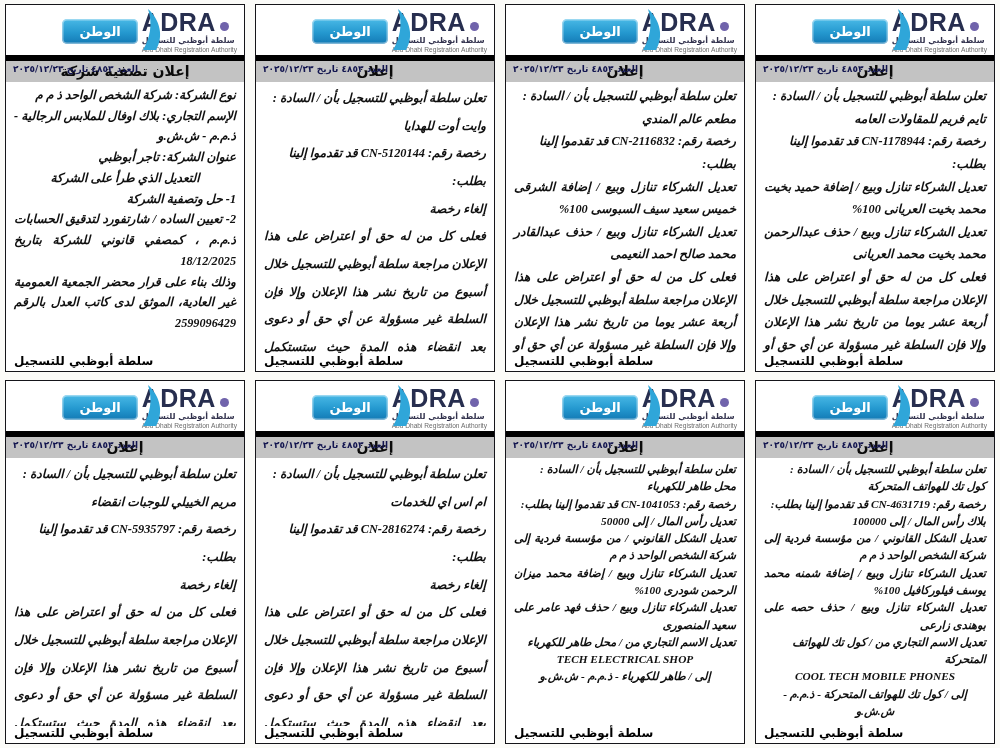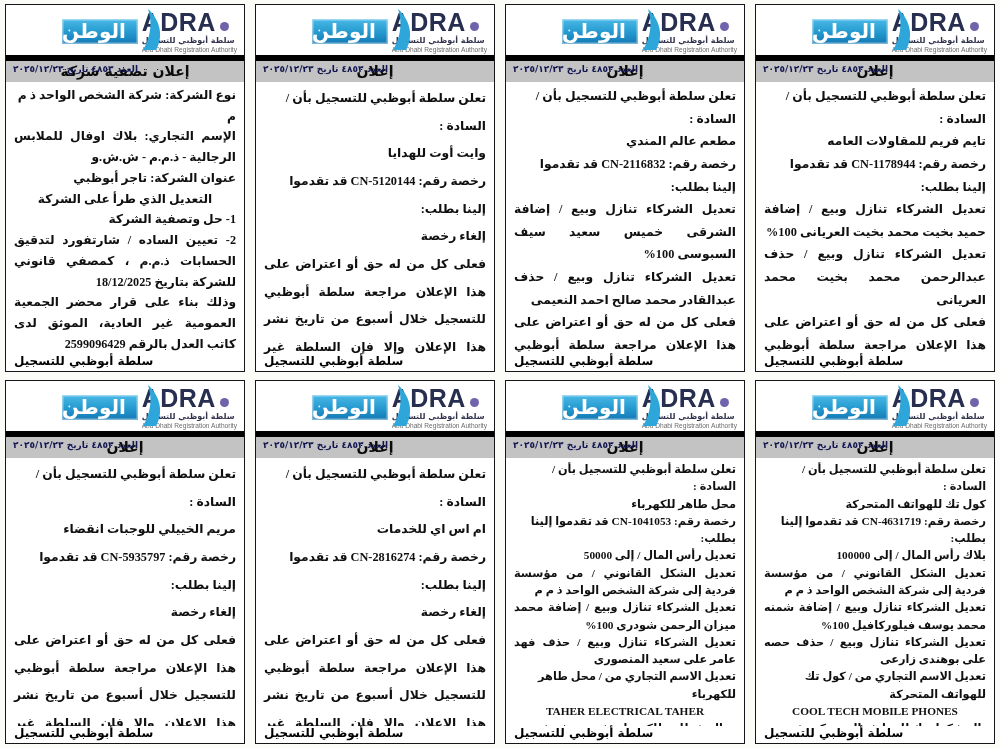--- a/index.html
+++ b/index.html
@@ -15,35 +15,35 @@
   .adra{direction:ltr;text-align:left;line-height:1;}
   .adra-word{font-family:"Liberation Sans",sans-serif;font-weight:bold;
              font-size:25px;color:#272e4f;letter-spacing:.5px;display:flex;align-items:center;}
   .adra-dot{display:inline-block;width:9px;height:9px;border-radius:50%;
             background:#7063ab;margin-left:4px;margin-top:8px;}
   .adra-ar{font-size:8px;color:#33334e;margin-top:2px;font-weight:bold;
            font-family:"DejaVu Sans",sans-serif;direction:rtl;text-align:left;}
   .adra-en{font-size:6.6px;color:#6b6b6b;margin-top:1.5px;
            font-family:"Liberation Sans",sans-serif;}
   .watan{position:relative;padding-top:9px;flex:0 0 auto;}
-  .watan-box{width:76px;height:25px;border-radius:0;
+  .watan-box{width:76px;height:25px;border-radius:5px;
              background:linear-gradient(180deg,#49b9e6 0%,#2498cf 55%,#1379b4 100%);
              box-shadow:inset 0 0 0 1.5px rgba(255,255,255,.45);
-             color:#fff;font-weight:bold;font-size:20px;line-height:25px;
-             text-align:left;font-family:"DejaVu Sans",sans-serif;}
+             color:#fff;font-weight:bold;font-size:13px;line-height:25px;
+             text-align:center;font-family:"DejaVu Sans",sans-serif;}
   .swoosh{position:absolute;top:-2px;right:-30px;width:28px;height:42px;}
   .issue{font-size:9px;font-weight:bold;color:#131650;margin-top:20px;
          white-space:nowrap;font-family:"DejaVu Sans",sans-serif;}
   
   .bar{flex:0 0 auto;background:#c3c3c3;border-top:6px solid #000000;
        color:#0b0b0b;font-weight:bold;text-align:center;font-size:14px;
        padding:2px 0 3px;font-family:"DejaVu Sans",sans-serif;}
   
   .body{flex:1 1 auto;overflow:hidden;padding:3px 8px 0;color:#101010;font-weight:bold;}
-  .ln{text-align:right;}
+  .ln{text-align:right;font-style:italic;}
   .ln.j{text-align:justify;}
   .ln.c{text-align:center;}
   .ln.ltr{direction:ltr;text-align:center;font-family:"Liberation Serif",serif;}
   .lh-med  .body{font-size:12.3px;line-height:1.84;}
   .lh-liq  .body{font-size:12.2px;line-height:1.7;}
   .lh-dense .body{font-size:11.3px;line-height:1.53;}
   .lh-sparse .body{font-size:12.3px;line-height:2.25;}
   .foot{flex:0 0 auto;text-align:left;font-weight:bold;font-size:12px;
         padding:0 8px 3px;font-family:"DejaVu Sans",sans-serif;}
 </style>
@@ -229,21 +229,21 @@
     <div class="bar">إعلان</div>
     <div class="body">
       <div class="ln r">تعلن سلطة أبوظبي للتسجيل بأن / السادة :</div>
       <div class="ln r">محل طاهر للكهرباء</div>
       <div class="ln r">رخصة رقم: CN-1041053 قد تقدموا إلينا بطلب:</div>
       <div class="ln r">تعديل رأس المال / إلى 50000</div>
       <div class="ln j">تعديل الشكل القانوني / من مؤسسة فردية إلى شركة الشخص الواحد ذ م م</div>
       <div class="ln j">تعديل الشركاء تنازل وبيع / إضافة محمد ميزان الرحمن شودرى 100%</div>
       <div class="ln j">تعديل الشركاء تنازل وبيع / حذف فهد عامر على سعيد المنصورى</div>
       <div class="ln r">تعديل الاسم التجاري من / محل طاهر للكهرباء</div>
-      <div class="ln ltr">TAHER ELECTRICAL TAHER</div>
+      <div class="ln ltr">TECH ELECTRICAL SHOP</div>
       <div class="ln c">إلى / طاهر للكهرباء - ذ.م.م - ش.ش.و</div>
 
     </div>
     <div class="foot">سلطة أبوظبي للتسجيل</div>
   </article>
 
   <article class="notice lh-sparse">
     <header class="head">
       <div class="adra">
         <div class="adra-word">

